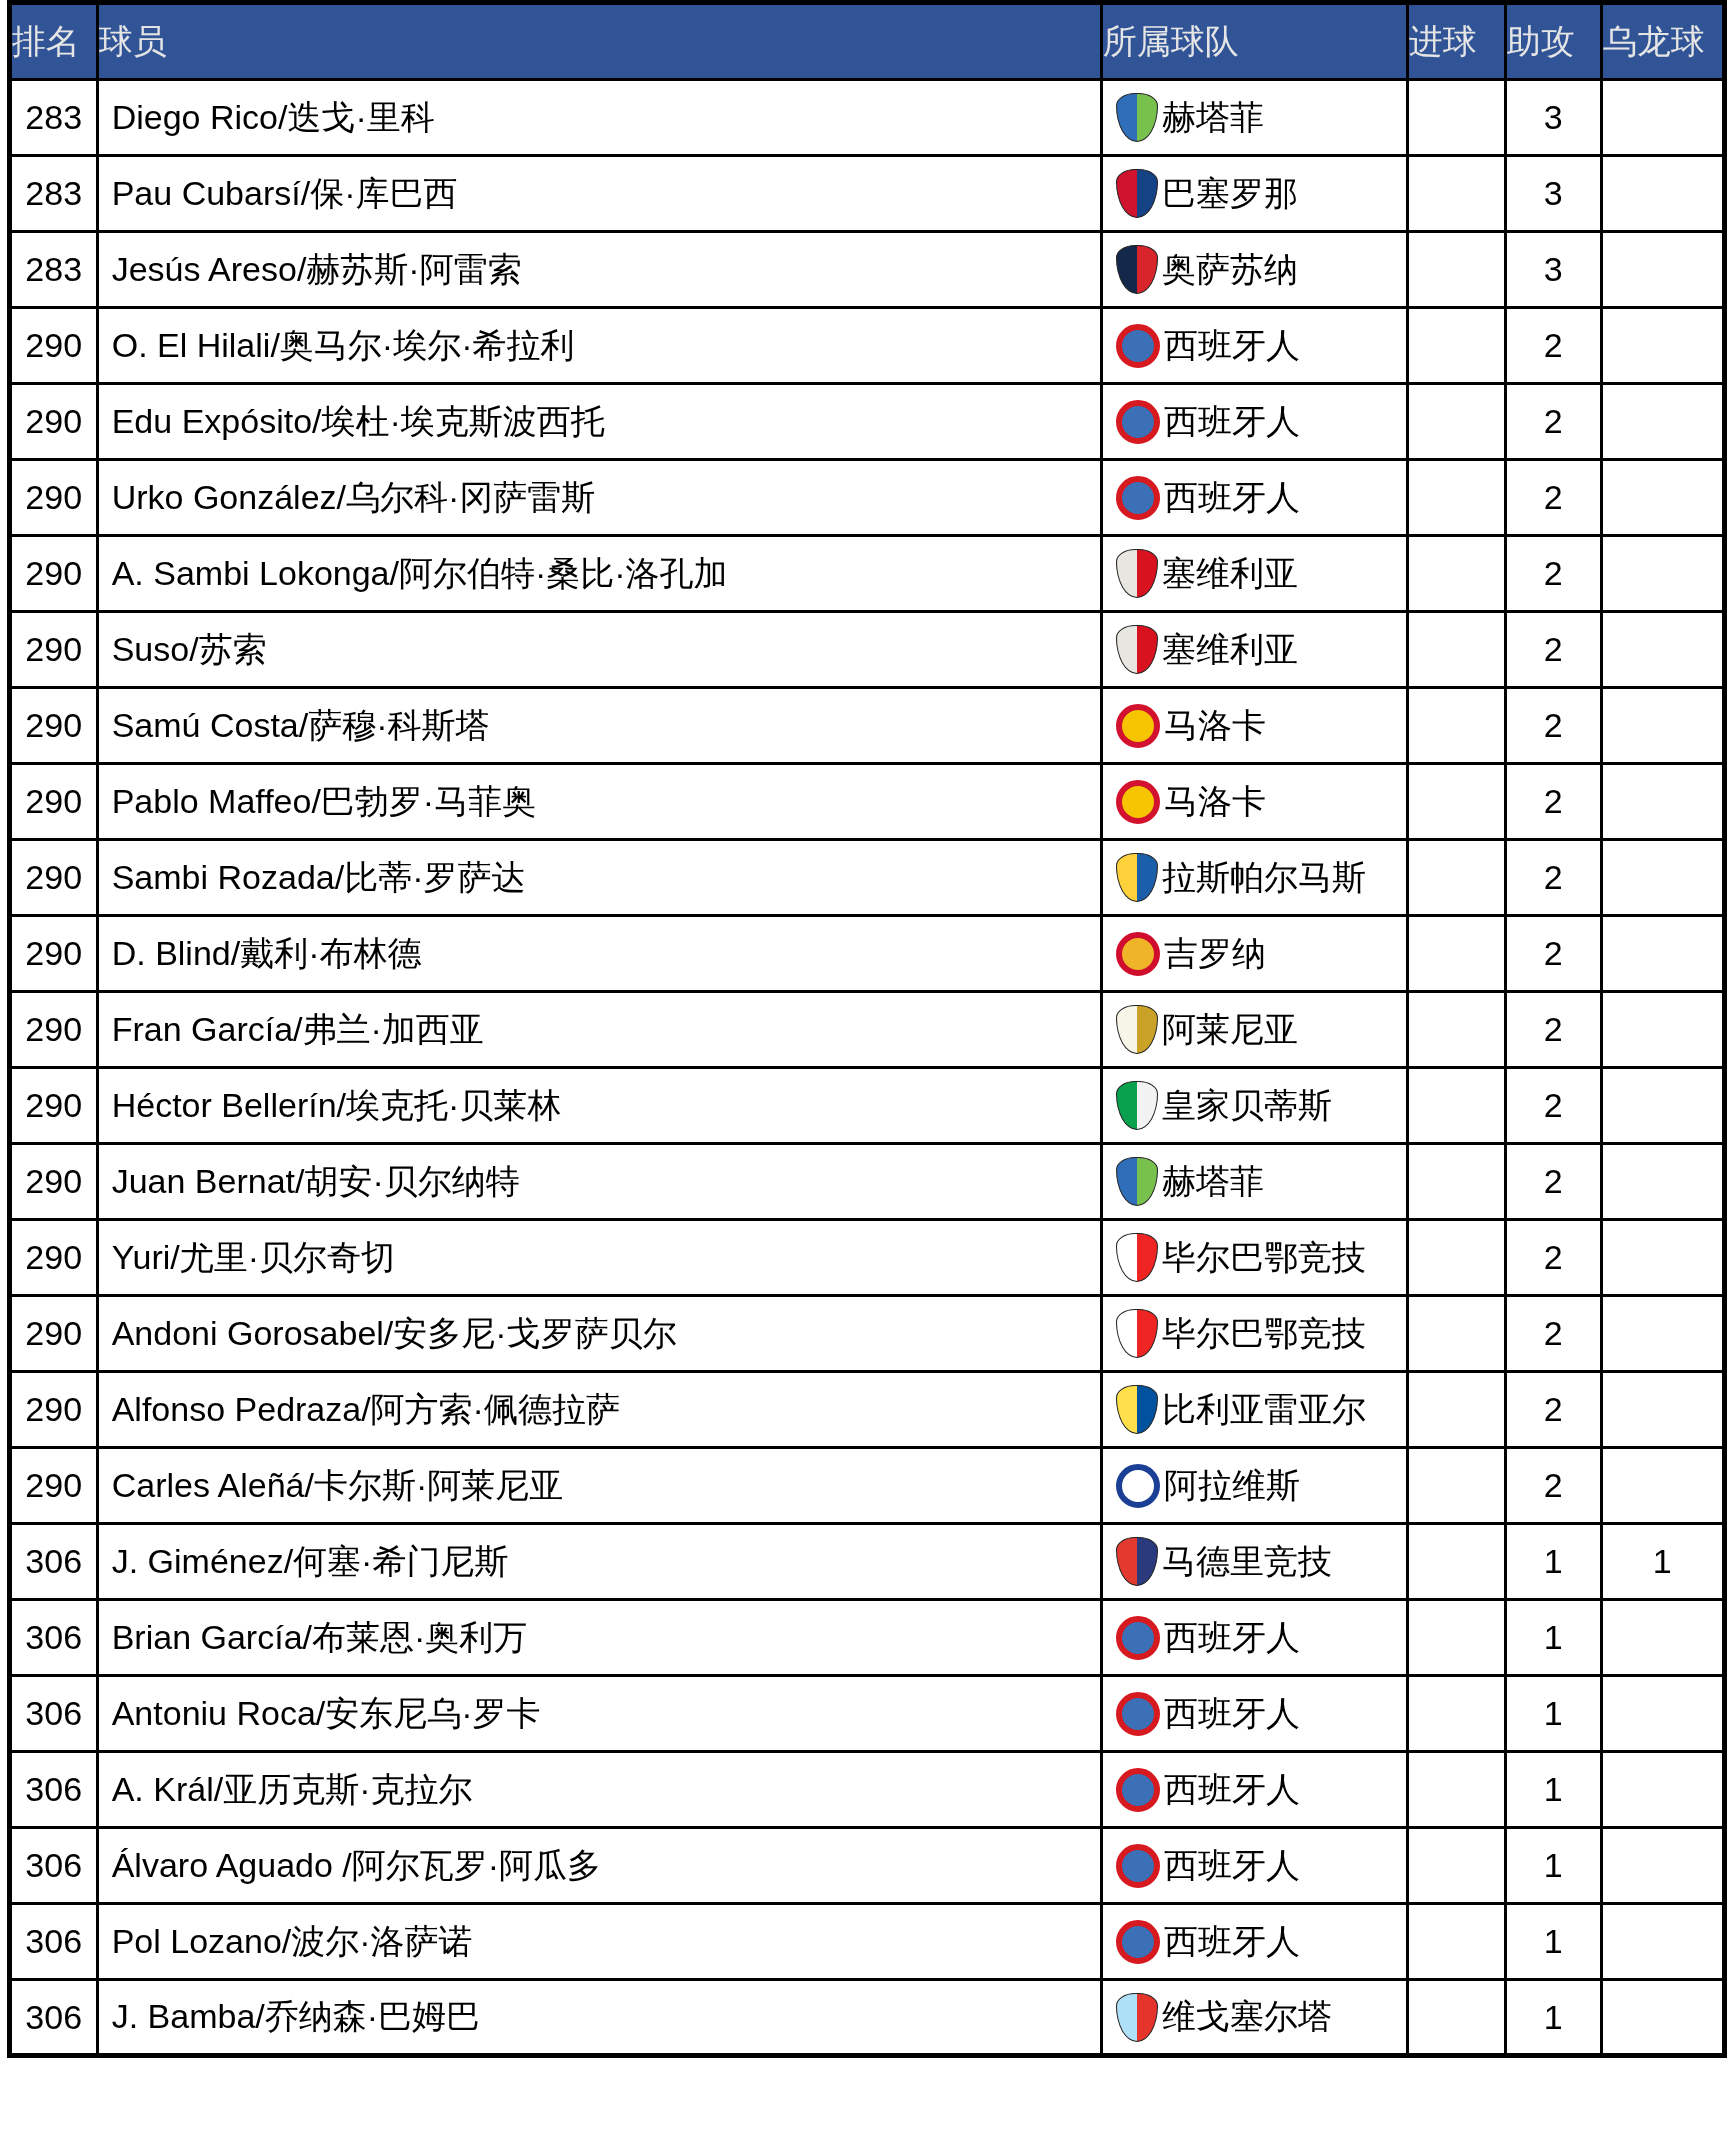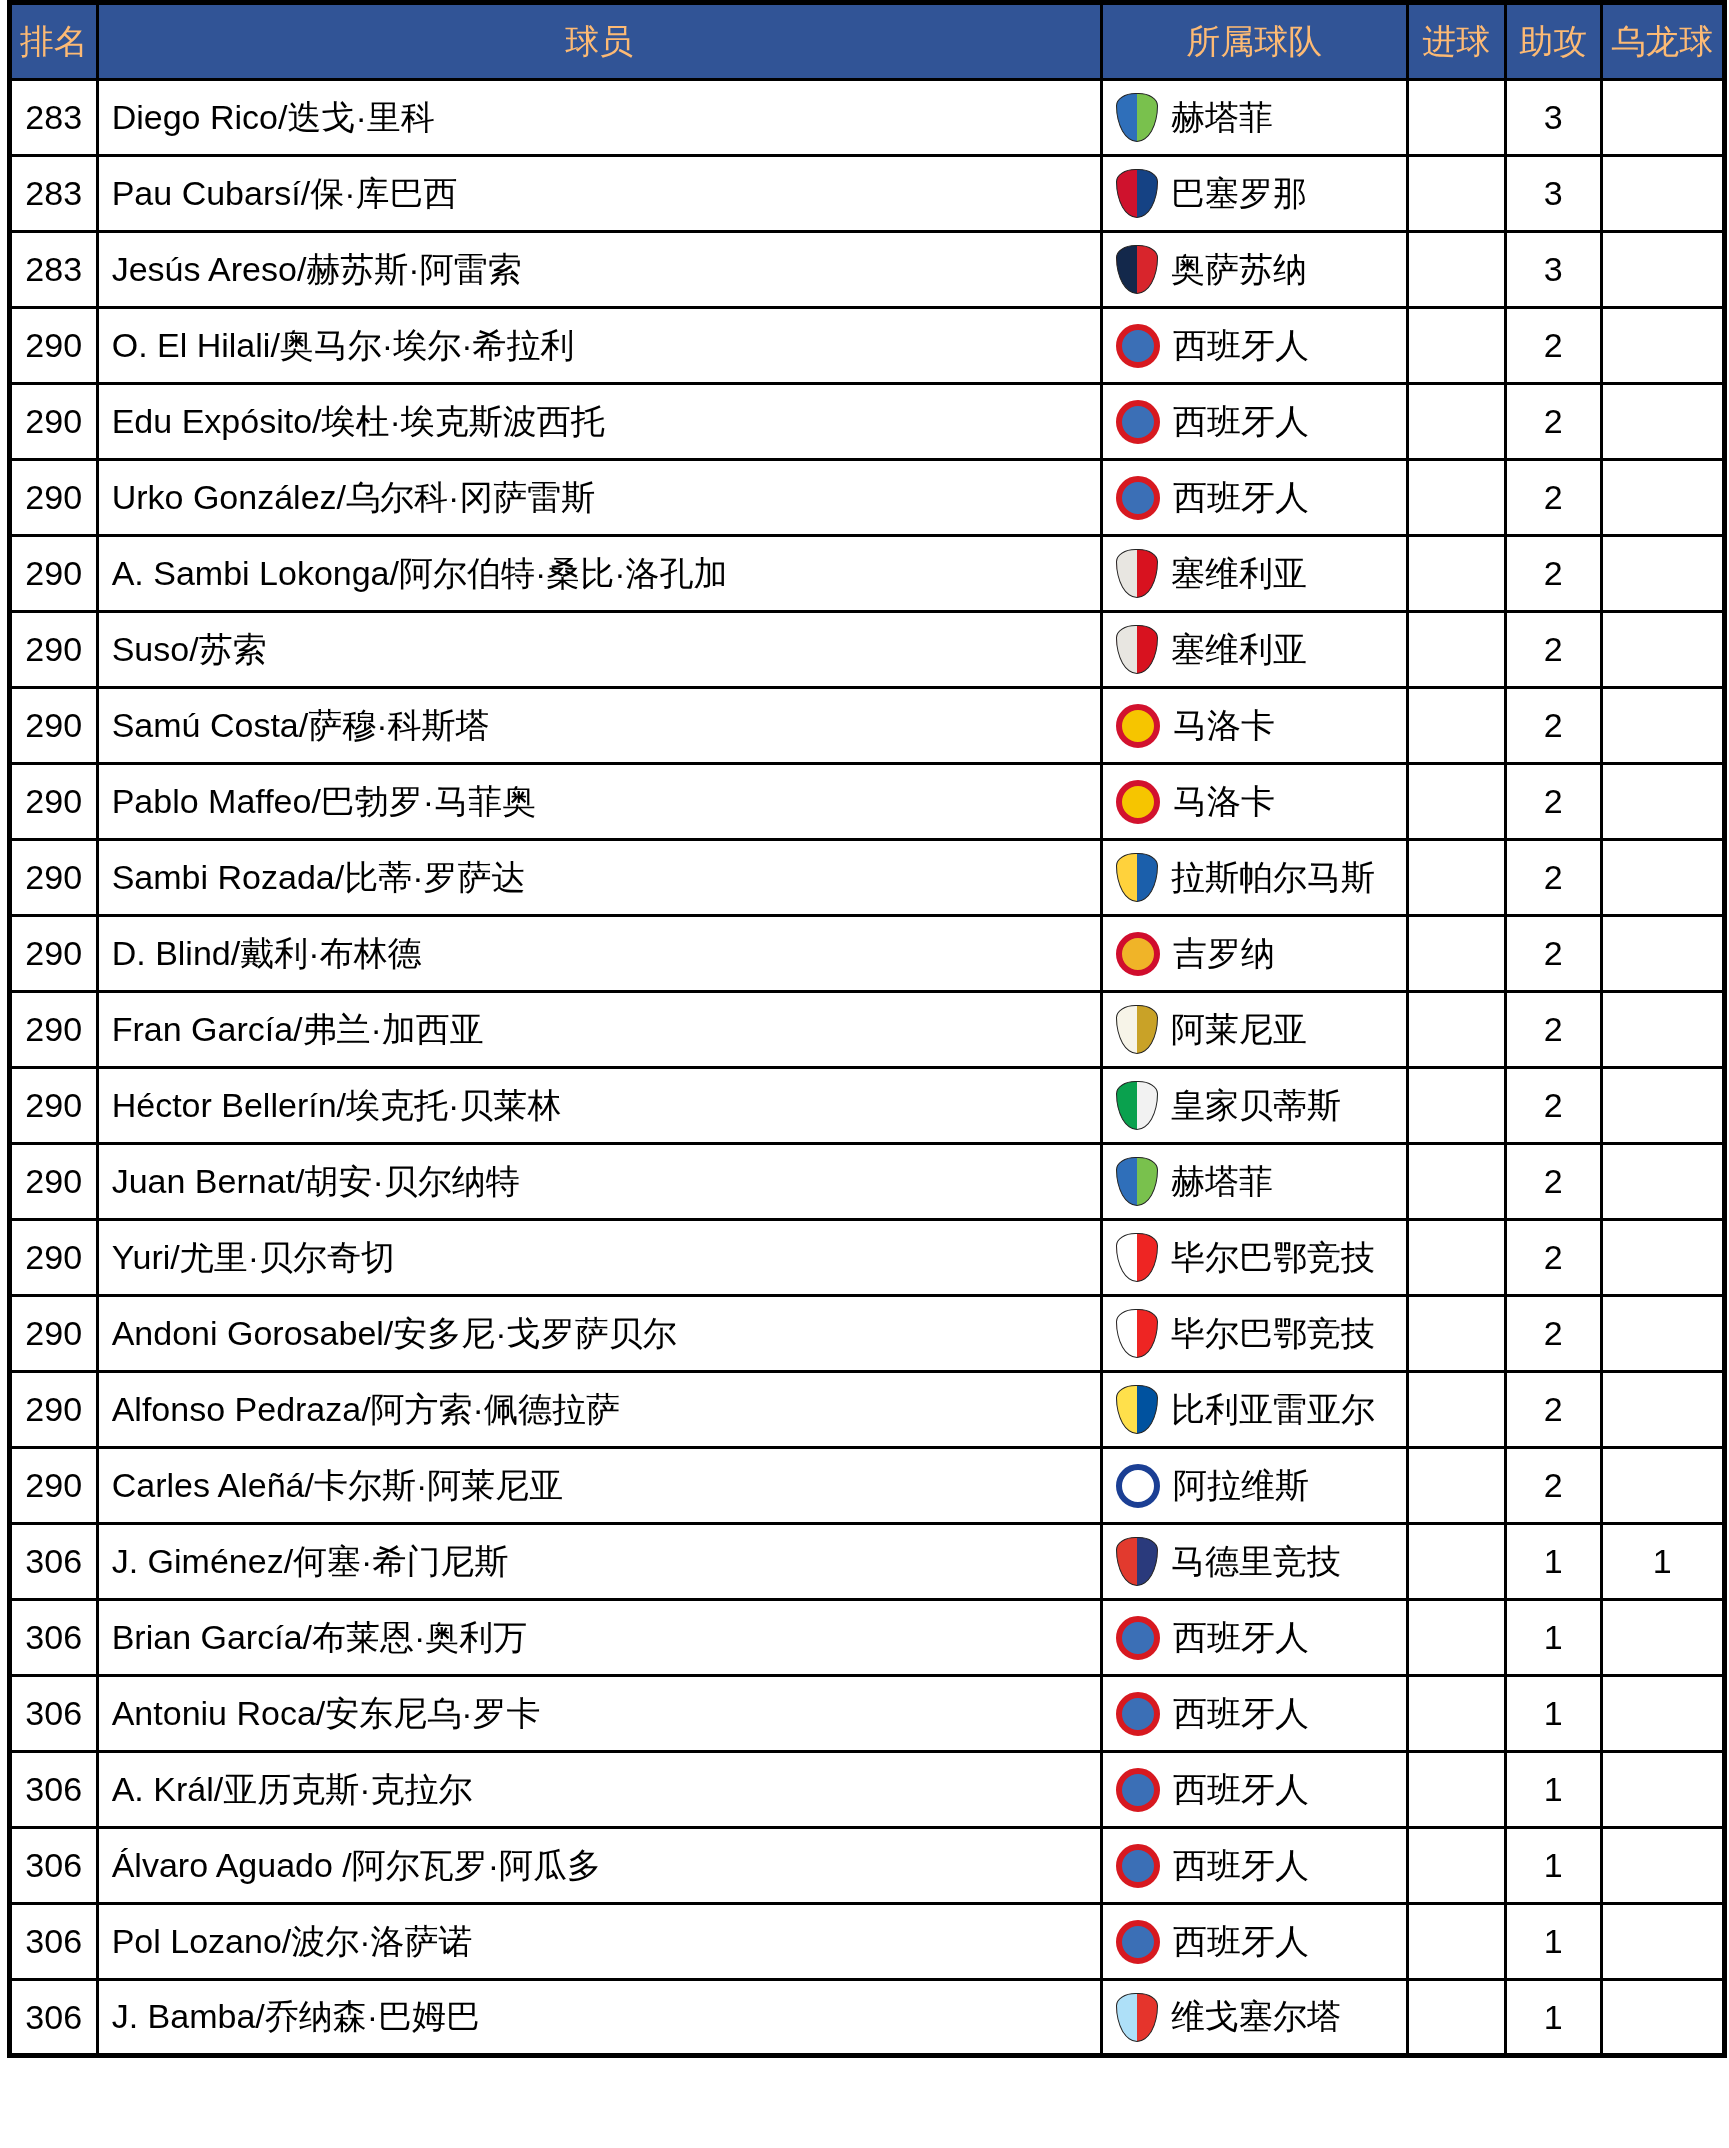--- a/index.html
+++ b/index.html
@@ -31,31 +31,31 @@
   col.c-own{width:123px}
   th,td{
     border:3.4px solid #000;
     padding:0;
     overflow:hidden;
     white-space:nowrap;
   }
   thead tr{height:77px}
   thead th{
     background:var(--header-bg,#315496);
-    color:#fdba74;
+    color:#e5e5e5;
     font-weight:400;
     font-size:34px;
-    text-align:center;
+    text-align:left;
   }
   tbody tr{height:76px}
   td{font-size:34px}
   td.rank,td.num{text-align:center}
   td.player{padding-left:13px;text-align:left}
   td.team{padding-left:13.4px}
-  .team-inner{display:flex;align-items:center;gap:13px}
+  .team-inner{display:flex;align-items:center;gap:4px}
   .crest{
     display:inline-block;
     box-sizing:border-box;
     flex:0 0 auto;
   }
   .crest.shield{
     width:42px;height:49px;
     border:1.7px solid #222;
     border-radius:46% 46% 50% 50% / 26% 26% 74% 74%;
     background:linear-gradient(90deg,var(--c1) 50%,var(--c2) 50%);

